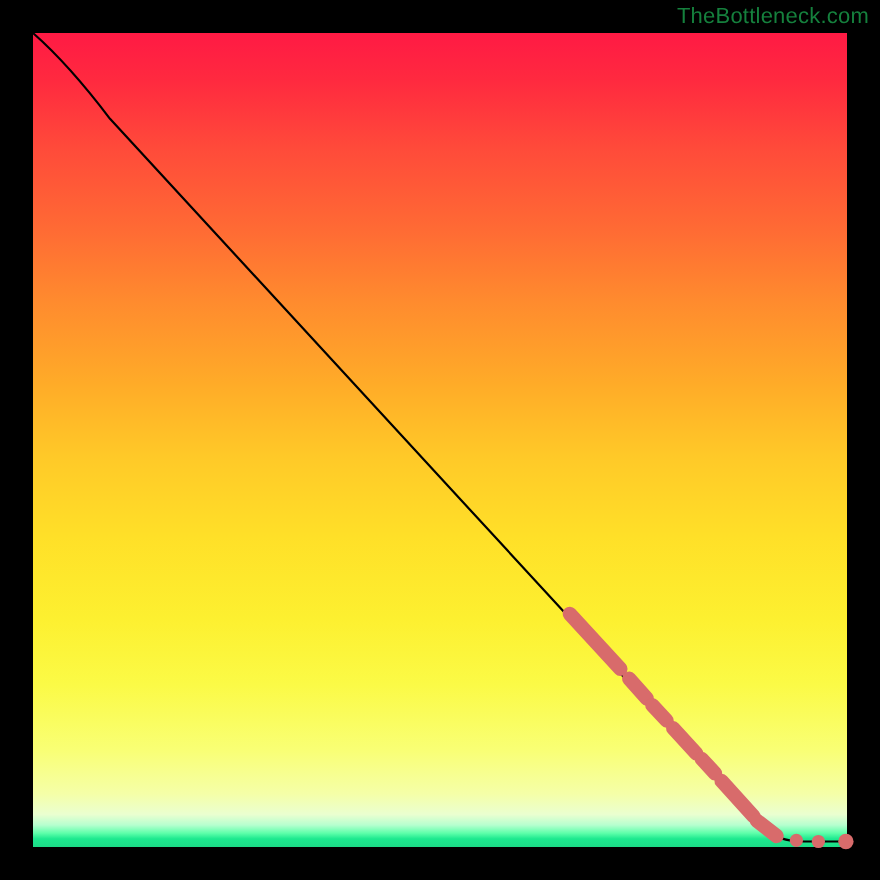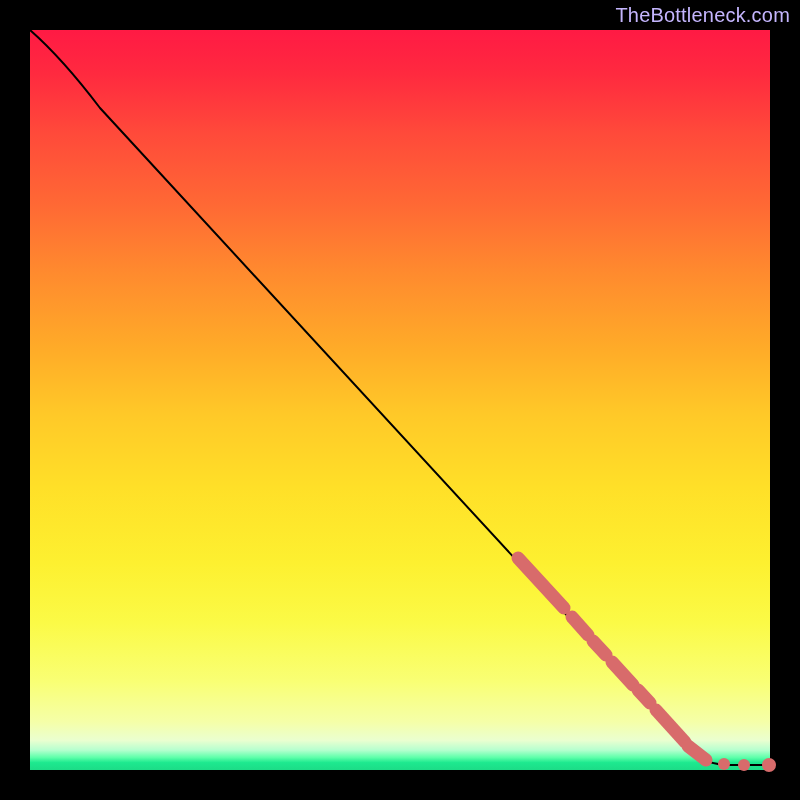--- a/index.html
+++ b/index.html
@@ -42,21 +42,21 @@
       #b6ffcf 97.3%,
       #5effaa 98.3%,
       #1de98f 99%,
       #1cdc87 100%
     );
   }
   .watermark {
     position: absolute;
     top: 4px;
     right: 10px;
-    color: #c4b5fd;
+    color: #15803d;
     font-size: 20px;
     letter-spacing: 0.2px;
     font-weight: 500;
     font-family: Arial, Helvetica, sans-serif;
   }
   svg.curve {
     position: absolute;
     left: 0;
     top: 0;
     width: 740px;

